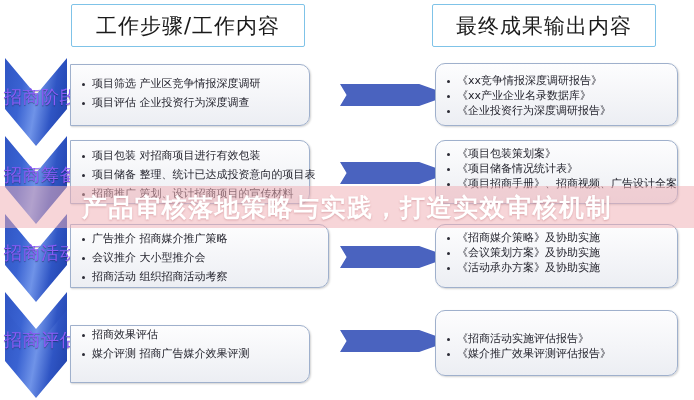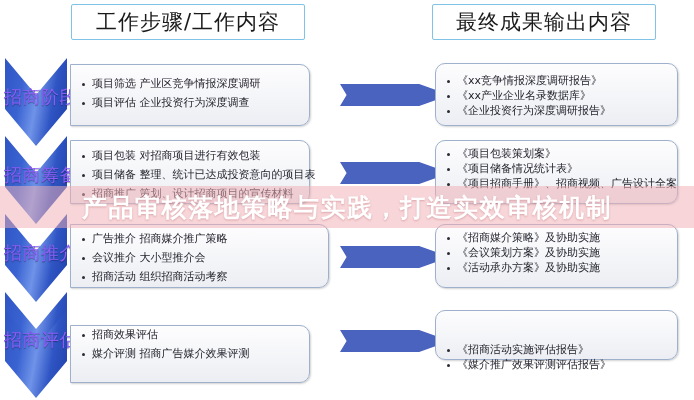--- a/index.html
+++ b/index.html
@@ -8,21 +8,21 @@
     background:#ffffff;
     font-family:"DejaVu Sans","Liberation Sans",sans-serif;
     overflow:hidden;
     position:relative;
   }
   #stage{position:absolute;left:0;top:0;width:694px;height:400px;overflow:hidden;background:#fff;}
 
   
   .col-header{
     position:absolute;
-    height:36px;
+    height:43px;
     border:1.5px solid #7fc3e8;
     border-radius:2px;
     background:#ffffff;
     display:flex;align-items:center;justify-content:center;
     color:#1a1a1a;
     font-size:21px;
     letter-spacing:1px;
     font-weight:400;
     box-sizing:border-box;
   }
@@ -110,21 +110,21 @@
   <div class="chev-rail">
     <div class="chev" style="top:0px"></div>
     <div class="chev" style="top:78px"></div>
     <div class="chev" style="top:156px"></div>
     <div class="chev" style="top:234px"></div>
     <div class="chev" style="top:252px"></div>
   </div>
 
   <div class="chev-label" style="top:87px">招商阶段</div>
   <div class="chev-label" style="top:165px">招商筹备</div>
-  <div class="chev-label" style="top:243px">招商推介</div>
+  <div class="chev-label" style="top:243px">招商活动</div>
   <div class="chev-label" style="top:330px">招商评估</div>
 
   <div class="box left" style="left:70px;top:64px;width:240px;height:62px;padding-top:12px">
     <ul>
       <li>项目筛选 产业区竞争情报深度调研</li>
       <li>项目评估 企业投资行为深度调查</li>
     </ul>
   </div>
   <div class="arrow" style="left:340px;top:84px;width:110px"></div>
   <div class="box right" style="left:435px;top:63px;width:243px;height:63px;padding-top:10px">
@@ -167,21 +167,21 @@
     </ul>
   </div>
 
   <div class="box left" style="left:70px;top:325px;width:240px;height:58px;padding-top:2px">
     <ul>
       <li>招商效果评估</li>
       <li>媒介评测 招商广告媒介效果评测</li>
     </ul>
   </div>
   <div class="arrow" style="left:340px;top:330px;width:110px"></div>
-  <div class="box right" style="left:435px;top:310px;width:243px;height:50px;padding-top:32px">
+  <div class="box right" style="left:435px;top:310px;width:243px;height:66px;padding-top:21px">
     <ul>
       <li>《招商活动实施评估报告》</li>
       <li>《媒介推广效果评测评估报告》</li>
     </ul>
   </div>
 
   <div id="overlay">
     <span>产品审核落地策略与实践，打造实效审核机制</span>
   </div>
 

